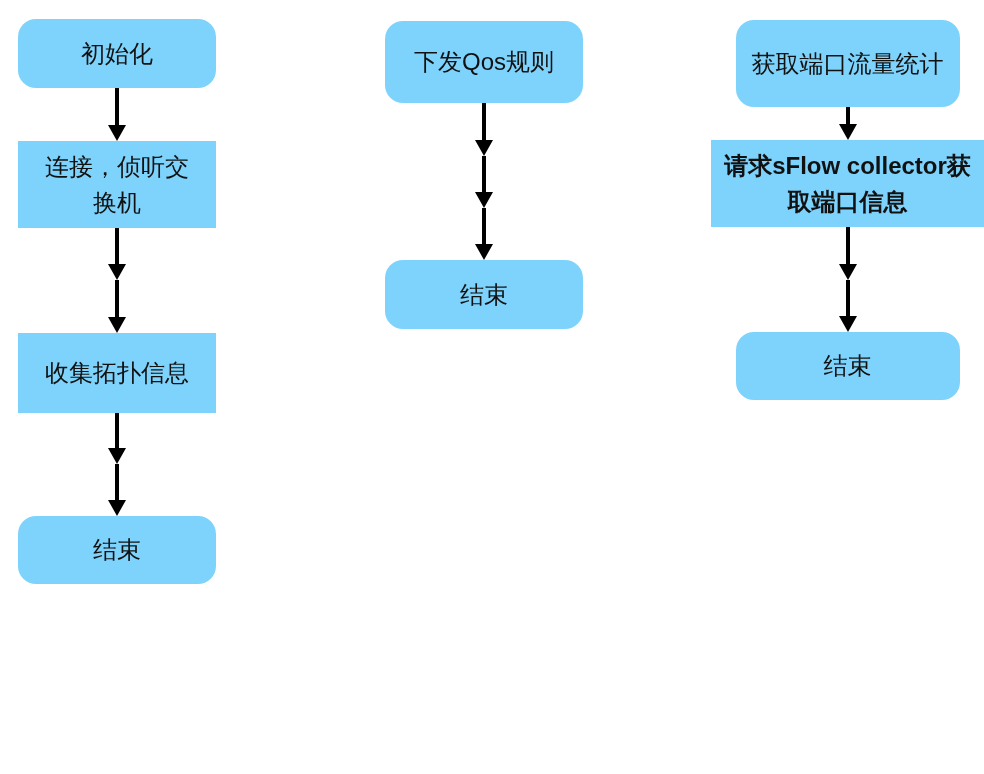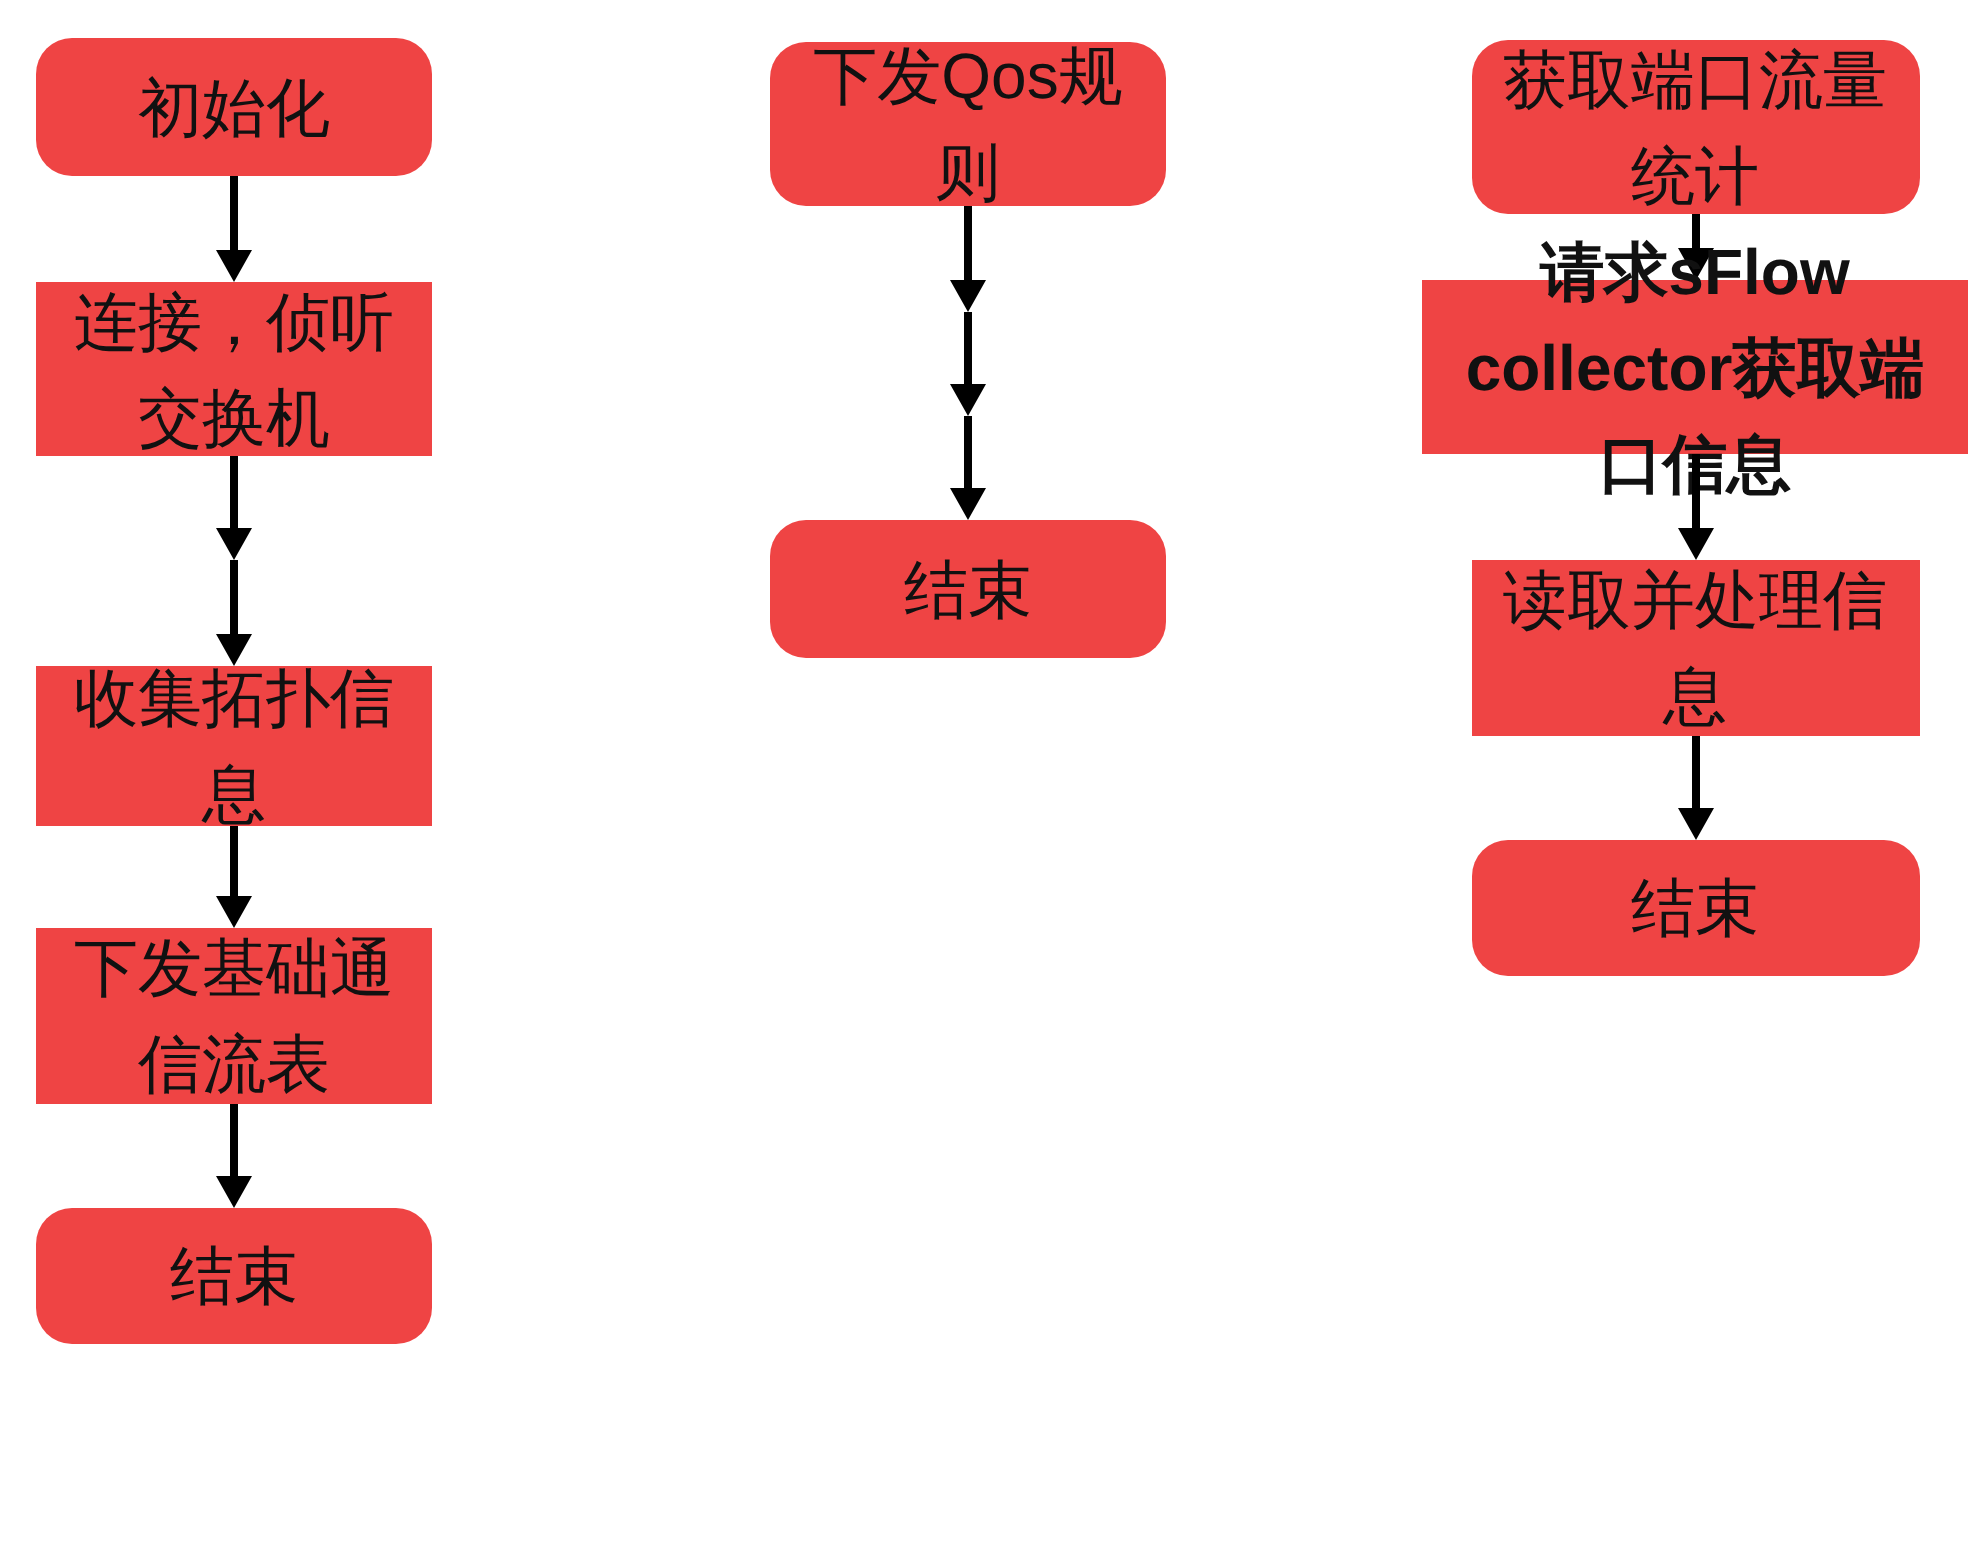--- a/index.html
+++ b/index.html
@@ -19,23 +19,23 @@
     display:flex;
     flex-direction:column;
     align-items:center;
   }
   #col-1{left:18px;top:19px;width:198px;}
   #col-2{left:385px;top:21px;width:198px;}
   #col-3{left:711px;top:20px;width:273px;}
   .node{
     box-sizing:border-box;
     width:100%;
-    background:#ef4444;
+    background:#7dd3fc;
     color:#111111;
-    font-size:32px;
+    font-size:24px;
     line-height:1.5;
     display:flex;
     align-items:center;
     justify-content:center;
     text-align:center;
     padding:2px 16px;
   }
   .node.rounded{border-radius:18px;}
   .node.rect{border-radius:0;}
   .arrow{
@@ -76,21 +76,20 @@
     </div>
     <div class="arrow" style="height:53px">
       <div class="shaft"></div>
       <div class="head"></div>
     </div>
     <div class="node rect" style="height:80px">收集拓扑信息</div>
     <div class="arrow" style="height:51px">
       <div class="shaft"></div>
       <div class="head"></div>
     </div>
-    <div class="node rect" style="height:88px">下发基础通信流表</div>
     <div class="arrow" style="height:52px">
       <div class="shaft"></div>
       <div class="head"></div>
     </div>
     <div class="node rounded" style="height:68px">结束</div>
   </div>
 
   <div class="col" id="col-2">
     <div class="node rounded" style="height:82px">下发Qos规则</div>
     <div class="arrow" style="height:53px">
@@ -112,21 +111,20 @@
     <div class="node rounded narrow" style="height:87px">获取端口流量统计</div>
     <div class="arrow" style="height:33px">
       <div class="shaft"></div>
       <div class="head"></div>
     </div>
     <div class="node rect wide" style="height:87px">请求sFlow collector获取端口信息</div>
     <div class="arrow" style="height:53px">
       <div class="shaft"></div>
       <div class="head"></div>
     </div>
-    <div class="node rect narrow" style="height:88px">读取并处理信息</div>
     <div class="arrow" style="height:52px">
       <div class="shaft"></div>
       <div class="head"></div>
     </div>
     <div class="node rounded narrow" style="height:68px">结束</div>
   </div>
 
 </div>
 
 </body></html>

